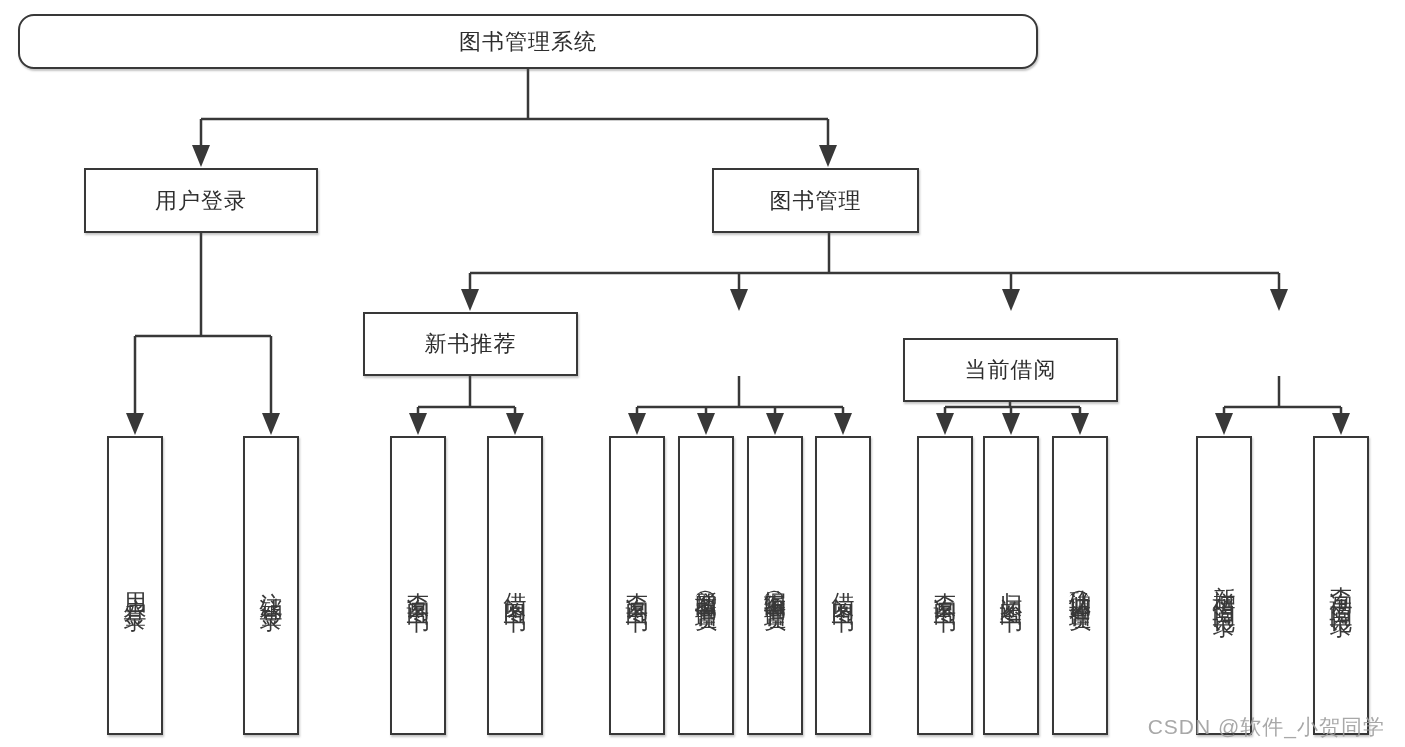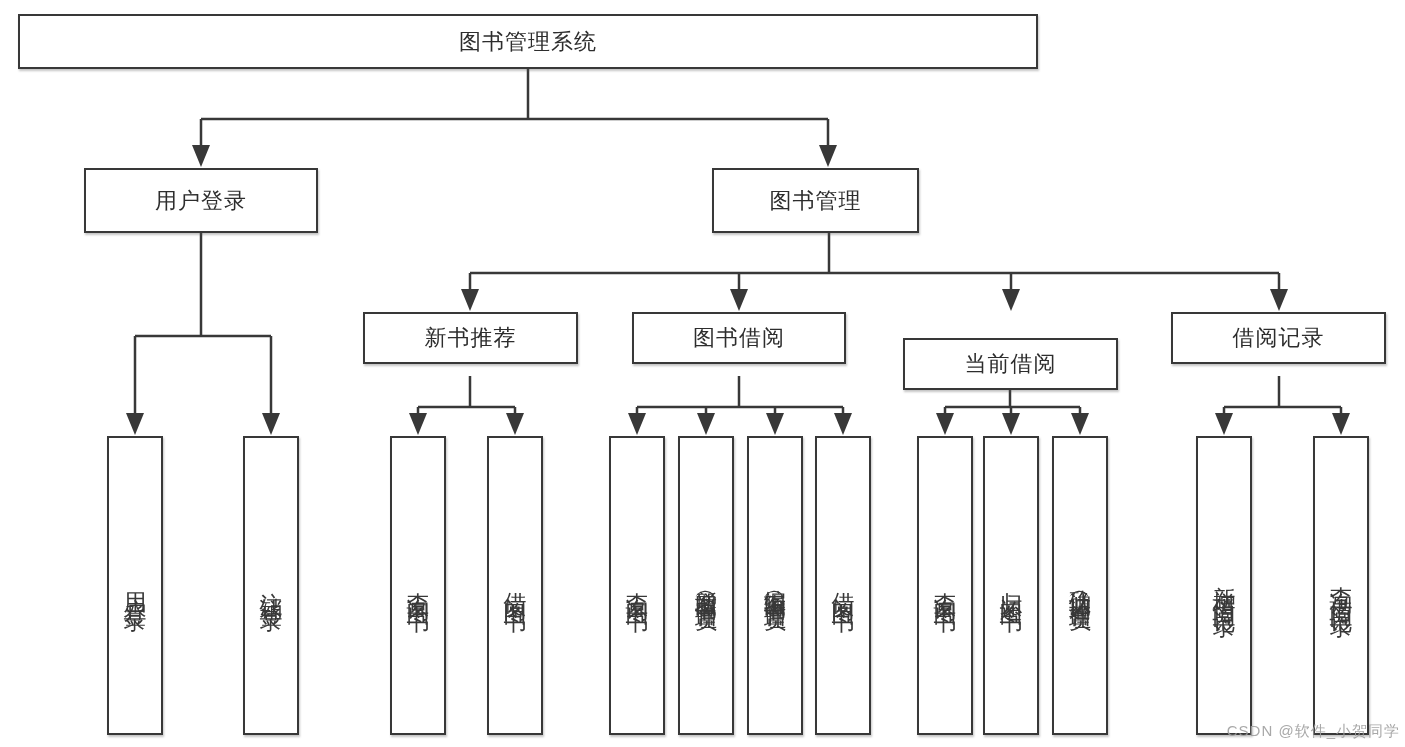--- a/index.html
+++ b/index.html
@@ -31,43 +31,43 @@
     display: flex;
     align-items: center;
     justify-content: center;
     color: #2d2d2d;
   }
   .h-label {
     font-size: 22px;
     letter-spacing: 1px;
     white-space: nowrap;
   }
-  .root-box   { left: 18px;  top: 14px;  width: 1020px; height: 55px; }
+  .root-box   { left: 18px;  top: 14px;  width: 1020px; height: 55px; border-radius: 16px; }
   .branch-box { top: 168px; height: 65px; }
-  .group-box  { top: 312px; height: 52px; }
+  .group-box  { top: 312px; height: 64px; }
   .leaf {
     top: 436px;
     height: 299px;
     width: 56px;
   }
   .leaf-label {
     writing-mode: vertical-rl;
     text-orientation: mixed;
     font-size: 23px;
     letter-spacing: 6px;
     line-height: 1;
     color: #383838;
     white-space: nowrap;
   }
   .leaf-label.long { letter-spacing: 3px; font-size: 22px; }
   #watermark {
     position: absolute;
-    right: 5px;
+    right: 20px;
     bottom: 6px;
-    font-size: 15px;
+    font-size: 21px;
     color: rgba(158, 158, 158, 0.9);
     letter-spacing: 1px;
     white-space: nowrap;
     z-index: 5;
     margin-top: 40px;
   }
 </style>
 </head>
 <body>
 
@@ -120,28 +120,22 @@
   <div class="box branch-box" style="left:84px; width:234px;">
     <span class="h-label">用户登录</span>
   </div>
   <div class="box branch-box" style="left:712px; width:207px;">
     <span class="h-label">图书管理</span>
   </div>
 
   <div class="box group-box" style="left:363px; width:215px;">
     <span class="h-label">新书推荐</span>
   </div>
-  <div class="box group-box" style="left:632px; width:214px;">
-    <span class="h-label">图书借阅</span>
-  </div>
   <div class="box group-box" style="left:903px; width:215px;margin-top:26px;">
     <span class="h-label">当前借阅</span>
-  </div>
-  <div class="box group-box" style="left:1171px; width:215px;">
-    <span class="h-label">借阅记录</span>
   </div>
 
   <div class="box leaf" style="left:107px;">
     <span class="leaf-label">用户登录</span>
   </div>
   <div class="box leaf" style="left:243px;">
     <span class="leaf-label">注销登录</span>
   </div>
 
   <div class="box leaf" style="left:390px;">

